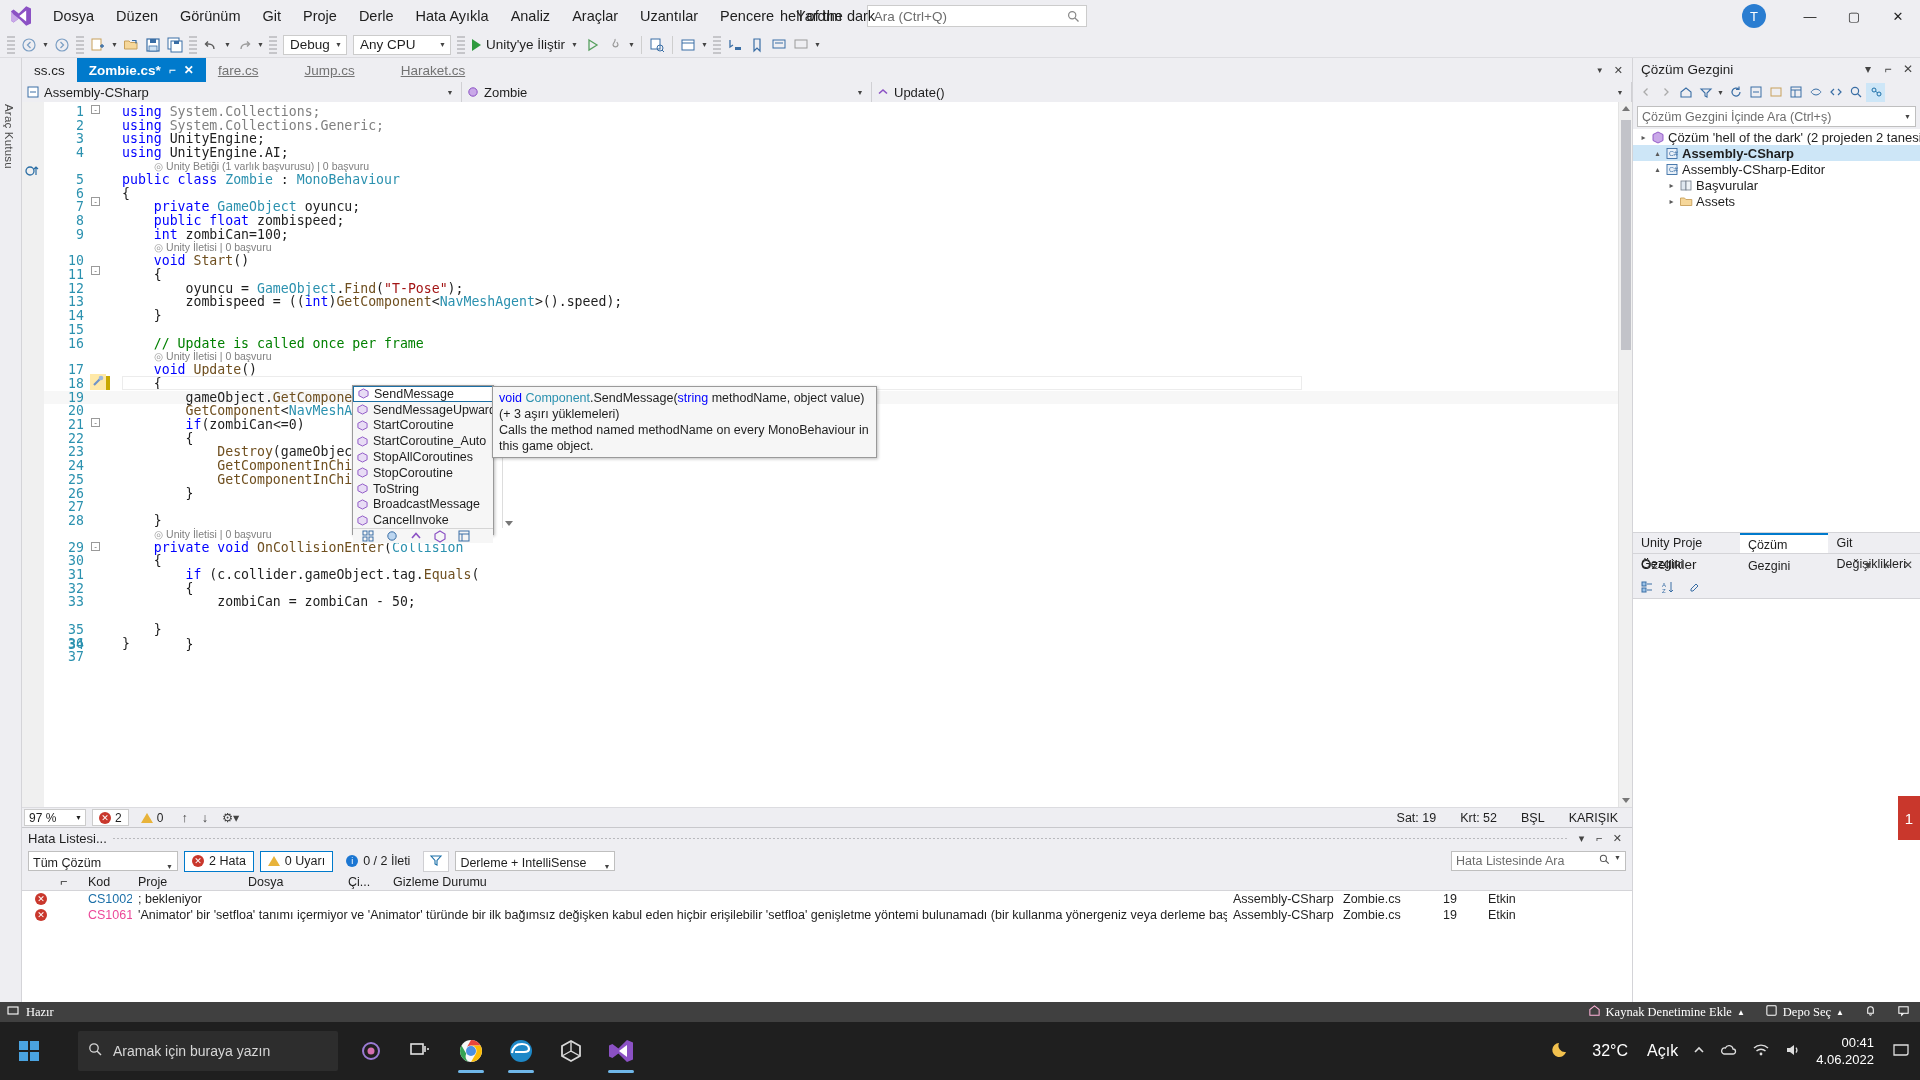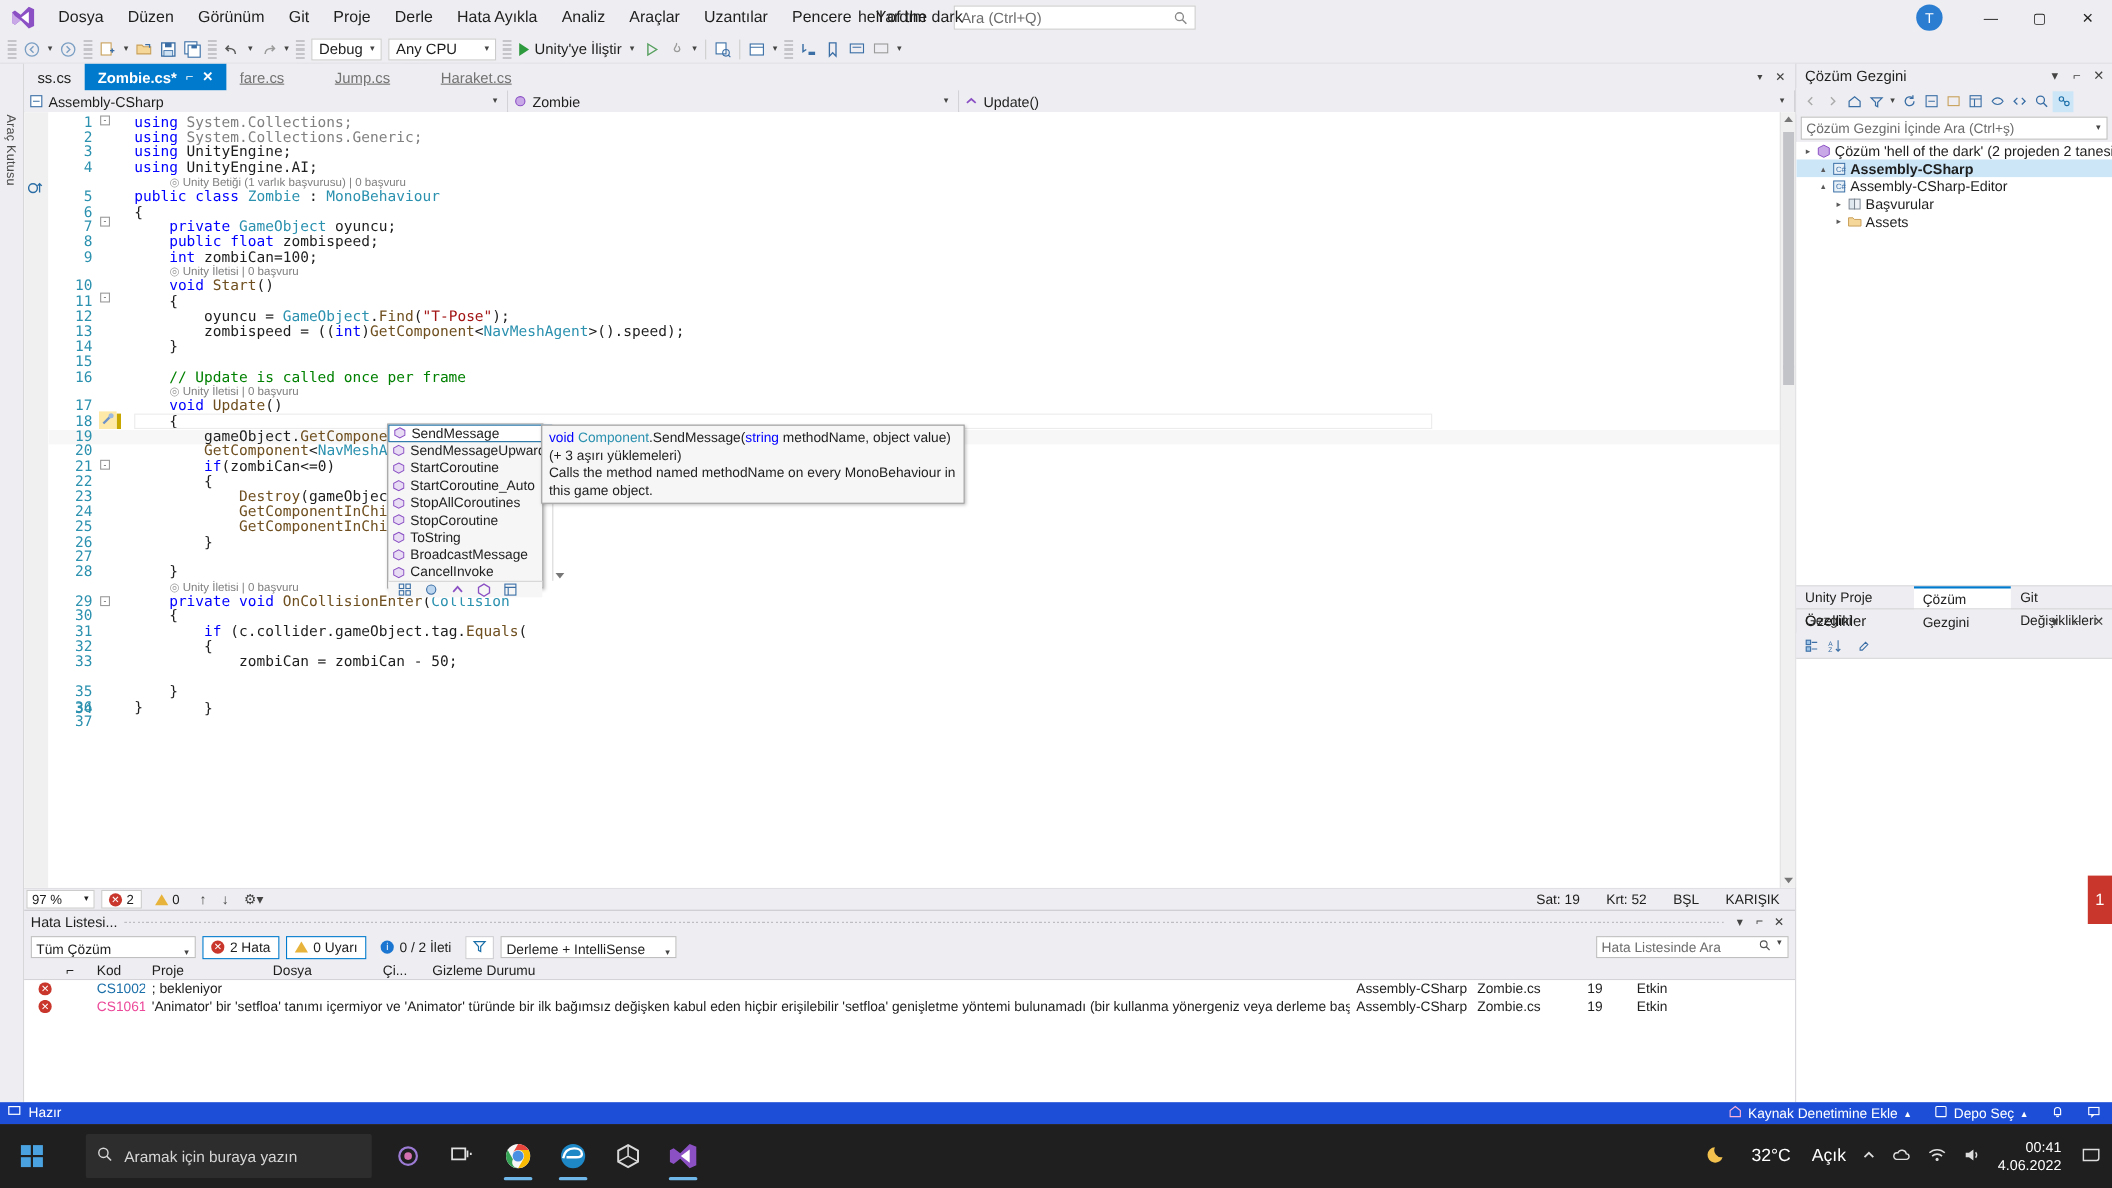--- a/index.html
+++ b/index.html
@@ -171,21 +171,21 @@
   .el-tgl.on { border-color:#007acc; }
   .el-search { margin-left:auto; width:175px; height:20px; border:1px solid #bfbfbf; background:#fff;
                display:flex; align-items:center; padding:0 4px; font-size:12.5px; color:#6d6d6d; }
   .el-cols { height:17px; background:#eeeef2; display:flex; align-items:center; font-size:12.5px;
              border-bottom:1px solid #d4d4d8; color:#1e1e1e; }
   .el-rows { flex:1; background:#fff; }
   .el-row { height:16px; display:flex; align-items:center; font-size:12.5px; color:#1e1e1e; }
   .cell { overflow:hidden; white-space:nowrap; padding-left:6px; }
 
   
-  .vsstatus { height:20px; background:#1d4ed8; color:#fff; display:flex; align-items:flex-start; font-size:12.5px; }
+  .vsstatus { height:20px; background:#404040; color:#fff; display:flex; align-items:center; font-size:12.5px;font-family:Liberation Serif, serif; }
   .vsstatus .left { display:flex; align-items:center; gap:6px; padding-left:6px; }
   .vsstatus .right { margin-left:auto; display:flex; align-items:center; }
   .vsstatus .right > div { display:flex; align-items:center; gap:5px; padding:0 10px; height:20px; }
 
   
   .taskbar { position:absolute; left:0; bottom:0; width:1920px; height:58px; background:#1f1f1f; display:flex; align-items:center;
              color:#fff; font-size:14px; }
   .tb-start { width:58px; height:58px; display:flex; align-items:center; justify-content:center; }
   .tb-search { width:260px; height:40px; background:#2d2d2d; border-radius:2px; display:flex; align-items:center;
                padding:0 10px; gap:10px; color:#d6d6d6; font-size:14px; margin-left:20px; }

